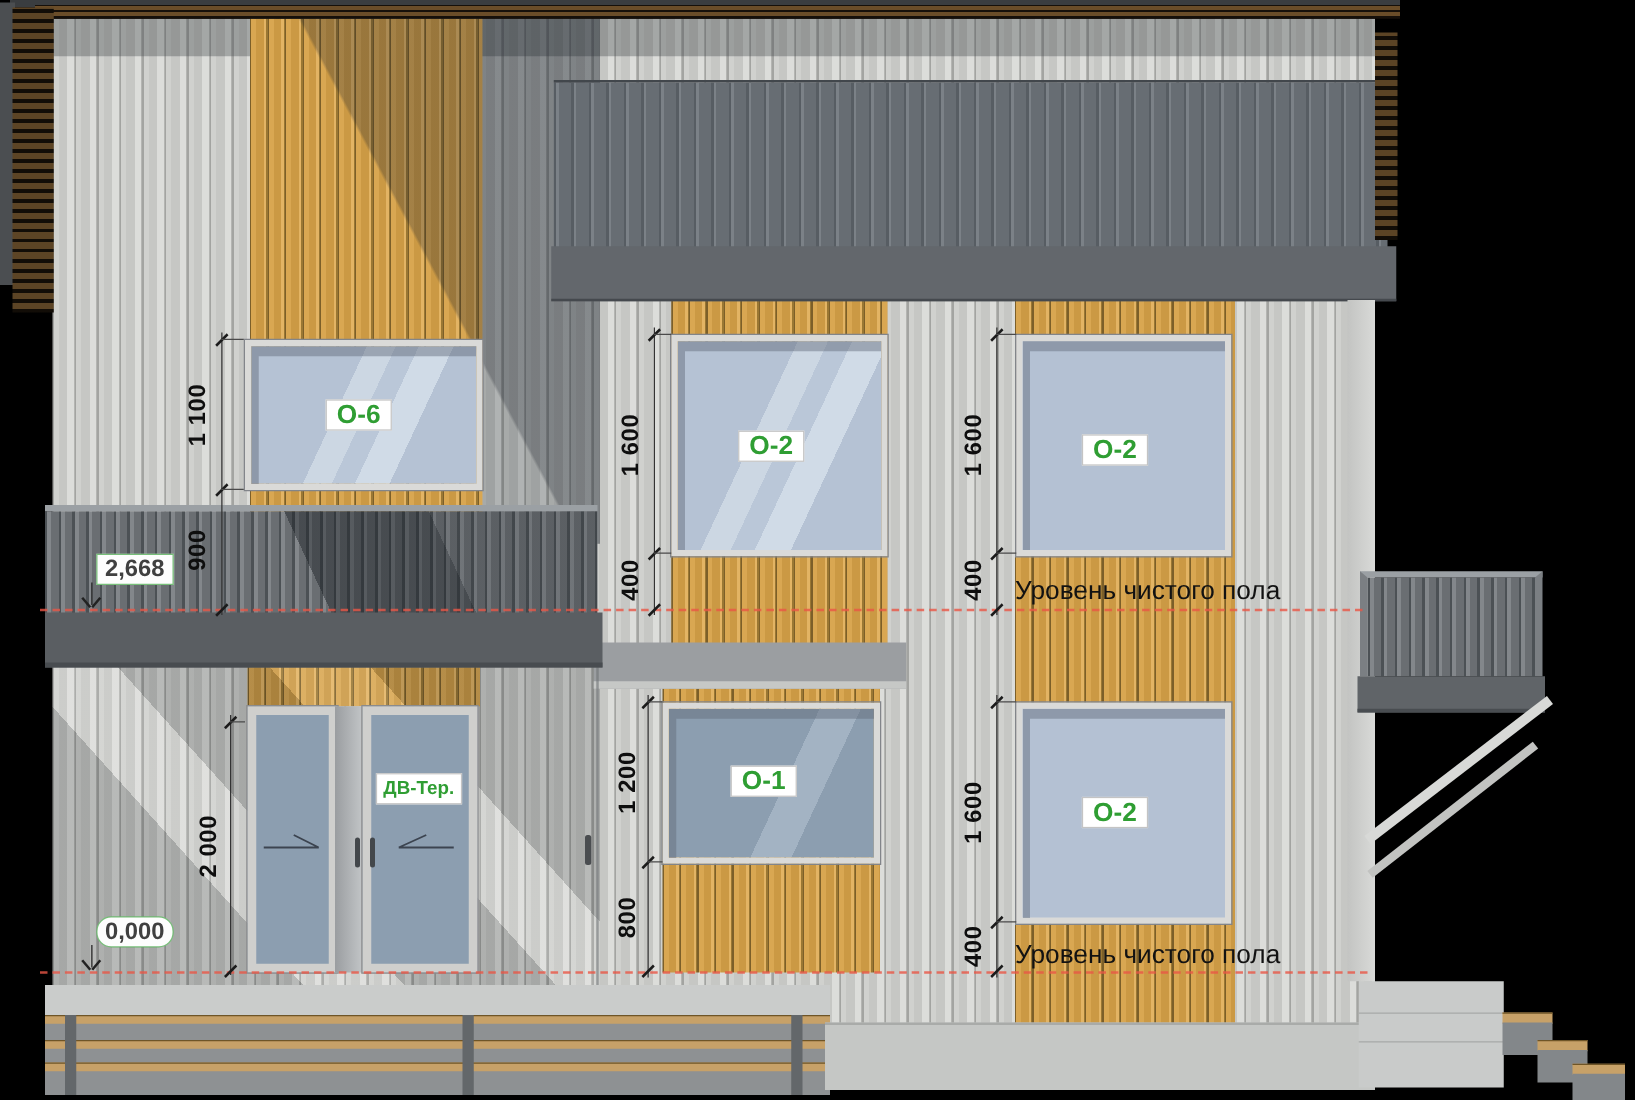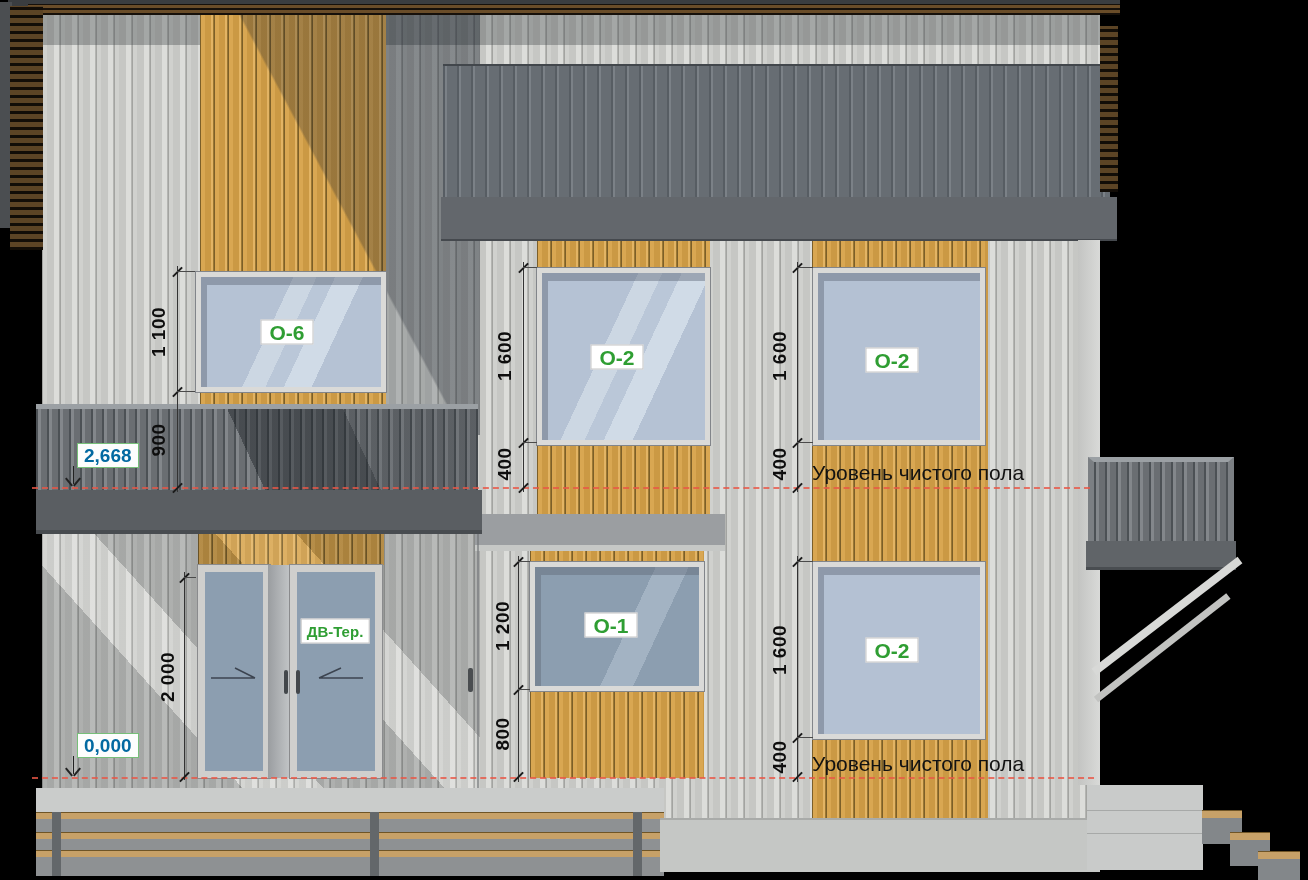--- a/index.html
+++ b/index.html
@@ -19,21 +19,21 @@
   .win{border:5px solid #dadad8;outline:1px solid #82858a;box-sizing:border-box;}
   .win::before{content:"";position:absolute;inset:0;box-shadow:inset 6px 8px 0 rgba(95,105,120,.45);}
   .glass-up{background:linear-gradient(115deg,#b5c2d4 0 40%,#ccd7e3 40% 50%,#bac7d8 50% 58%,#d0dbe7 58% 70%,#b5c2d4 70%);}
   .glass-flat{background:#b4c1d3;}
   .glass-dark{background:linear-gradient(115deg,#8c9eb0 0 55%,#a3b3c3 55% 70%,#8c9eb0 70%);}
   .door{border:7px solid #cfcfcd;outline:1px solid #8a8b8d;box-sizing:border-box;background:#8c9eb0;}
   
   .win-tag{position:absolute;transform:translate(-50%,-50%);background:#fff;border:1px solid #c4c4c4;
            color:#2f9e33;font-weight:700;font-size:21px;line-height:1;padding:1px 8px;white-space:nowrap;}
   .door-tag{font-size:15px;padding:4px 5px;}
-  .lvl-box{position:absolute;background:#fdfdfd;border:1px solid rgba(47,158,51,.65);color:#0369a1;
+  .lvl-box{position:absolute;background:#fdfdfd;border:1px solid rgba(47,158,51,.65);color:#404040;
            font-weight:700;font-size:19px;line-height:1;padding:2px 6px;white-space:nowrap;}
   .lvl-text{position:absolute;color:#121212;font-size:21px;line-height:1;white-space:nowrap;}
   .dtx{position:absolute;transform:translate(-50%,-50%) rotate(-90deg);white-space:nowrap;
        font-weight:700;font-size:19px;color:#0e0e0e;letter-spacing:.5px;}
   .dl{position:absolute;width:1px;background:#333;}
   .tk{position:absolute;width:13px;height:2px;background:#1b1b1b;transform:rotate(-45deg);}
   .ex{position:absolute;height:1px;background:#4a4a4a;}
   .lvl-line{position:absolute;border-top:2px dashed rgba(232,86,70,.8);height:0;}
   .leg{position:absolute;width:10px;height:2px;background:#222;}
   .post{background:#63676a;}
@@ -121,21 +121,21 @@
   <div class="abs tan-strip" style="left:1258px;top:851px;width:42px;height:8px;"></div>
   <div class="abs" style="left:1258px;top:859px;width:42px;height:21px;background:#83878a;"></div>
 
   <div class="lvl-line" style="left:32px;top:487px;width:1058px;"></div>
   <div class="lvl-line" style="left:32px;top:777px;width:1062px;"></div>
 
   <div class="lvl-box" style="left:77px;top:443px;">2,668</div>
   <div class="abs" style="left:73px;top:466px;width:1px;height:18px;background:#222;"></div>
   <div class="leg" style="left:64px;top:481px;transform:rotate(50deg);"></div>
   <div class="leg" style="left:72px;top:481px;transform:rotate(-50deg);"></div>
-  <div class="lvl-box" style="left:77px;top:733px;">0,000</div>
+  <div class="lvl-box" style="left:77px;top:733px;border-radius:12px;">0,000</div>
   <div class="abs" style="left:73px;top:756px;width:1px;height:18px;background:#222;"></div>
   <div class="leg" style="left:64px;top:771px;transform:rotate(50deg);"></div>
   <div class="leg" style="left:72px;top:771px;transform:rotate(-50deg);"></div>
 
   <div class="lvl-text" style="left:812px;top:462px;">Уровень чистого пола</div>
   <div class="lvl-text" style="left:812px;top:753px;">Уровень чистого пола</div>
 
   <div class="dl" style="left:177px;top:266px;height:226px;"></div>
   <div class="tk" style="left:171px;top:271px;"></div>
   <div class="tk" style="left:171px;top:391px;"></div>

